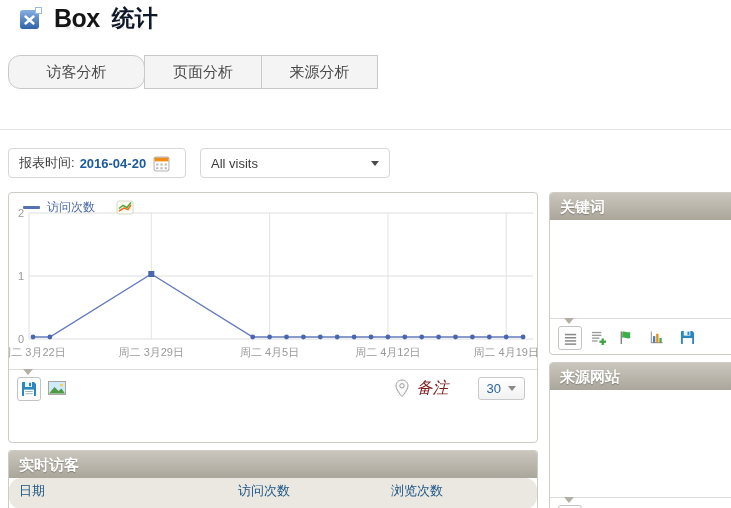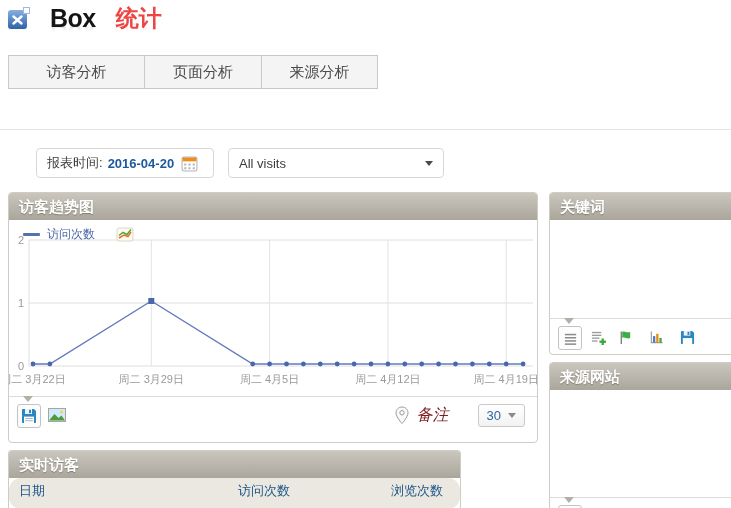--- a/index.html
+++ b/index.html
@@ -1,56 +1,56 @@
 <!DOCTYPE html>
 <html><head>
 <meta charset="utf-8">
 <style>
   html,body{margin:0;padding:0;background:#fff;}
   body{font-family:"Liberation Sans","DejaVu Sans",sans-serif;color:#3c3c3c;}
   #app{position:relative;width:731px;height:508px;overflow:hidden;background:#fff;}
 
   
-  .logo{position:absolute;top:3px;left:8px;display:flex;align-items:center;gap:20px;
+  .logo{position:absolute;top:3px;left:20px;display:flex;align-items:center;gap:12px;
         -webkit-box-reflect:below -16px linear-gradient(transparent 55%, rgba(0,0,0,.28));
         cursor:pointer;}
   .logo .brand{font-size:25px;font-weight:bold;color:#151515;letter-spacing:-.5px;}
-  .logo .brand-cn{font-size:23px;font-weight:bold;color:#ef4444;}
+  .logo .brand-cn{font-size:23px;font-weight:bold;color:#0f172a;}
 
   
   .tabs{position:absolute;top:55px;left:8px;display:flex;}
   .tab{box-sizing:border-box;height:34px;line-height:32px;text-align:center;font-size:15px;
        color:#4a4a4a;background:#f4f4f4;border:1px solid #c9c9c9;cursor:pointer;}
   .tab + .tab{margin-left:-1px;}
   .tab.active{background:#fff;border:1px solid transparent;color:#ef7d22;}
-  .t1{width:110px;} .t2{width:137px;} .t3{width:118px;} .t4{width:117px;}
+  .t1{width:110px;} .t2{width:137px;border-radius:12px;} .t3{width:118px;} .t4{width:117px;}
 
   .rule{position:absolute;top:129px;left:0;width:731px;height:1px;background:#e4e4e4;}
 
   
   .filters{position:absolute;top:148px;left:8px;width:723px;height:30px;}
   .fbox{position:absolute;top:0;display:inline-flex;align-items:center;height:30px;
         box-sizing:border-box;border:1px solid #d7d7d7;border-radius:4px;background:#fff;
-        padding:0 10px;font-size:13px;color:#3c3c3c;cursor:pointer;margin-left:28px;}
+        padding:0 10px;font-size:13px;color:#3c3c3c;cursor:pointer;}
   .fbox .date{font-weight:bold;color:#1b5a9e;margin-left:5px;margin-right:7px;}
   .f1{left:0;width:178px;}
-  .f2{left:192px;width:216px;justify-content:space-between;}
+  .f2{left:192px;width:190px;justify-content:space-between;}
   .f3{left:405px;width:124px;justify-content:space-between;}
   .caret{width:0;height:0;border-left:4px solid transparent;border-right:4px solid transparent;
          border-top:5px solid #4a4a4a;display:inline-block;}
   .caret.lt{border-top-color:#8a8a8a;}
 
   
   .panel{position:absolute;box-sizing:border-box;border:1px solid #cfccc4;border-radius:4px;
          background:#fff;overflow:hidden;}
   .widget-head{height:27px;line-height:27px;padding:0 10px;color:#fff;font-size:15px;
          font-weight:bold;background:linear-gradient(#cac6bd,#aaa69c);
          text-shadow:0 1px 1px rgba(92,87,76,.55);cursor:move;}
   .p-chart{top:192px;left:8px;width:530px;height:251px;}
-  .p-realtime{top:450px;left:8px;width:453px;height:58px;border-bottom:none;border-radius:4px 4px 0 0;}
+  .p-realtime{top:450px;left:8px;width:530px;height:58px;border-bottom:none;border-radius:4px 4px 0 0;}
   .p-keywords{top:192px;left:549px;width:196px;height:163px;}
   .p-referrers{top:362px;left:549px;width:196px;height:170px;}
 
   
   .chart-body{position:relative;height:176px;}
   .legend{position:absolute;top:6px;left:14px;display:flex;align-items:center;gap:7px;z-index:2;}
   .legend .dash{width:17px;height:3px;background:#5571b2;border-radius:1px;}
   .legend .lbl{font-size:12px;color:#4a68a8;}
   .legend .picker{margin-left:14px;cursor:pointer;}
   .plot{position:absolute;top:12px;left:0;}
@@ -133,21 +133,20 @@
         </svg>
       </span>
     </div>
     <div class="fbox f2">
       <span>All visits</span>
       <span class="caret"></span>
     </div>
   </div>
 
   <div class="panel p-chart">
-    <div class="widget-head">访客趋势图</div>
     <div class="chart-body">
       <div class="legend">
         <span class="dash"></span>
         <span class="lbl">访问次数</span>
         <span class="picker" style="display:inline-flex;">
           <svg width="18" height="16" viewBox="0 0 18 16">
             <rect x="1" y="1" width="16" height="13" rx="2" fill="#fbfbf2" stroke="#d8d8c8"></rect>
             <polyline points="3,11 8,8 12,9.5 15,5" stroke="#e8702a" fill="none" stroke-width="1.5"></polyline>
             <polyline points="3,8.5 7,5.5 11,7.5 15,2.5" stroke="#57a639" fill="none" stroke-width="1.5"></polyline>
           </svg>

